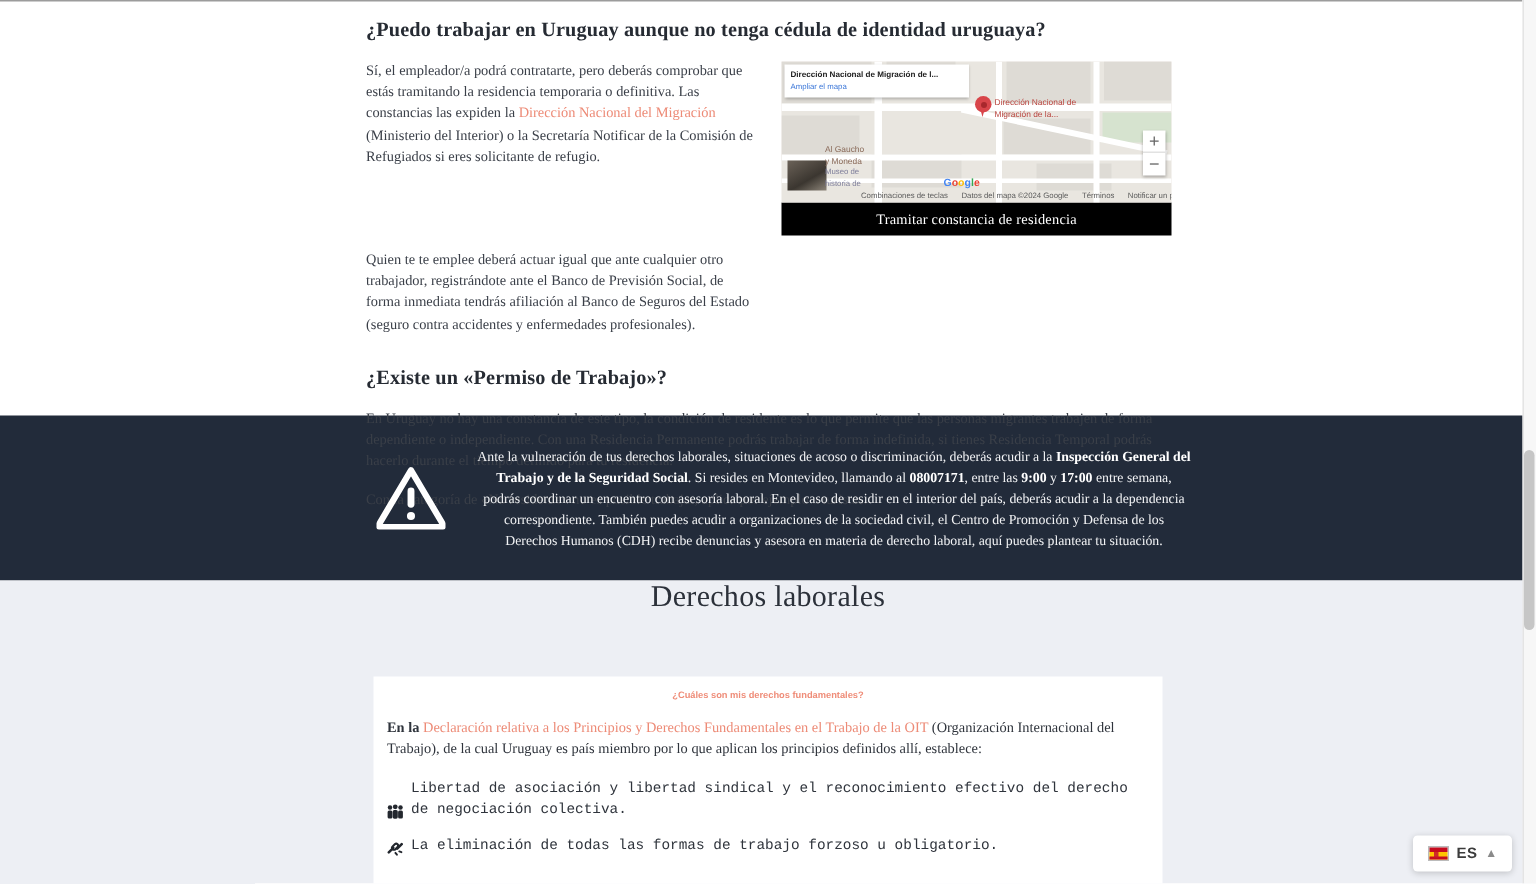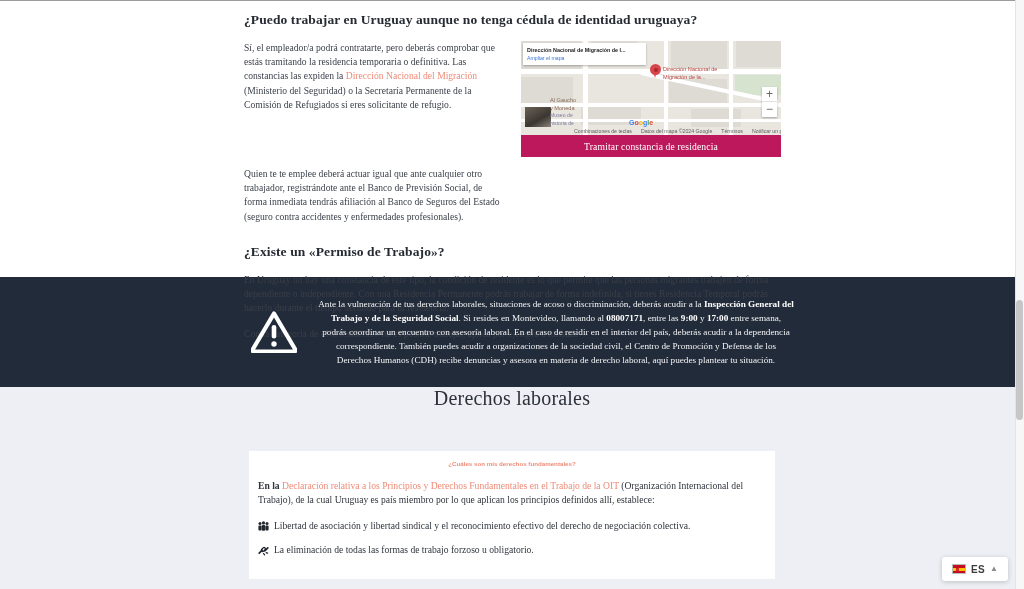--- a/index.html
+++ b/index.html
@@ -127,21 +127,21 @@
     position: absolute; left: 0; right: 0; bottom: 0;
     height: 9px;
     font-family: "Liberation Sans", sans-serif;
     font-size: 5.2px; color: #5b5b5b;
     display: flex; align-items: center; gap: 9px;
     padding-left: 53px;
     white-space: nowrap;
   }
   .btn-residencia {
     width: 260px; height: 22px;
-    background: #be185d;
+    background: #000000;
     color: #ffffff;
     font-size: 9.6px;
     display: flex; align-items: center; justify-content: center;
     letter-spacing: .15px;
     cursor: pointer;
     margin-top: 0;
   }
 
   
   .banner {
@@ -191,21 +191,21 @@
     margin: 0 0 12px 0;
   }
   .card p {
     font-size: 9.6px; line-height: 14.2px; color: #2f343c;
     margin: 0 0 12px 0;
   }
   .card p b { font-weight: bold; }
   ul.rights-list { list-style: none; margin: 0; padding: 0; }
   ul.rights-list li {
     font-size: 9.6px; line-height: 14px; color: #2f343c;
-    margin-bottom: 10px; display: flex; align-items: center; gap: 5px;
+    margin-bottom: 10px; display: flex; align-items: flex-end; gap: 5px; font-family: Liberation Mono, monospace;
   }
   .li-ico { flex: 0 0 11px; height: 11px; display:block; margin-top:1px; }
 
   
   .lang {
     position: absolute; right: 16px; bottom: 8px;
     background: #ffffff;
     box-shadow: 0 1px 5px rgba(0,0,0,.20);
     border-radius: 3px;
     width: 66px; height: 24px;
@@ -236,21 +236,21 @@
 <body>
 
 <section class="article page">
   <div class="wrap">
 
     <h2 class="q">¿Puedo trabajar en Uruguay aunque no tenga cédula de identidad uruguaya?</h2>
 
     <div class="cols">
 
       <div class="col-text">
-        <p class="body"><span>Sí, el empleador/a podrá contratarte, pero deberás comprobar que estás tramitando la residencia temporaria o definitiva. Las constancias las expiden la </span><a class="inline" href="#">Dirección Nacional del Migración</a><span> (Ministerio del Seguridad) o la Secretaría Permanente de la Comisión de Refugiados si eres solicitante de refugio.</span></p>
+        <p class="body"><span>Sí, el empleador/a podrá contratarte, pero deberás comprobar que estás tramitando la residencia temporaria o definitiva. Las constancias las expiden la </span><a class="inline" href="#">Dirección Nacional del Migración</a><span> (Ministerio del Interior) o la Secretaría Notificar de la Comisión de Refugiados si eres solicitante de refugio.</span></p>
       </div>
 
       <div class="col-map">
         <div class="mapbox">
           <div class="maproads">
             <div class="block" style="left:0;top:0;width:60px;height:28px;"></div>
             <div class="block" style="left:70px;top:0;width:46px;height:22px;"></div>
             <div class="block" style="left:150px;top:0;width:56px;height:30px;"></div>
             <div class="block" style="left:215px;top:0;width:45px;height:26px;"></div>
             <div class="block" style="left:0;top:36px;width:52px;height:30px;"></div>

